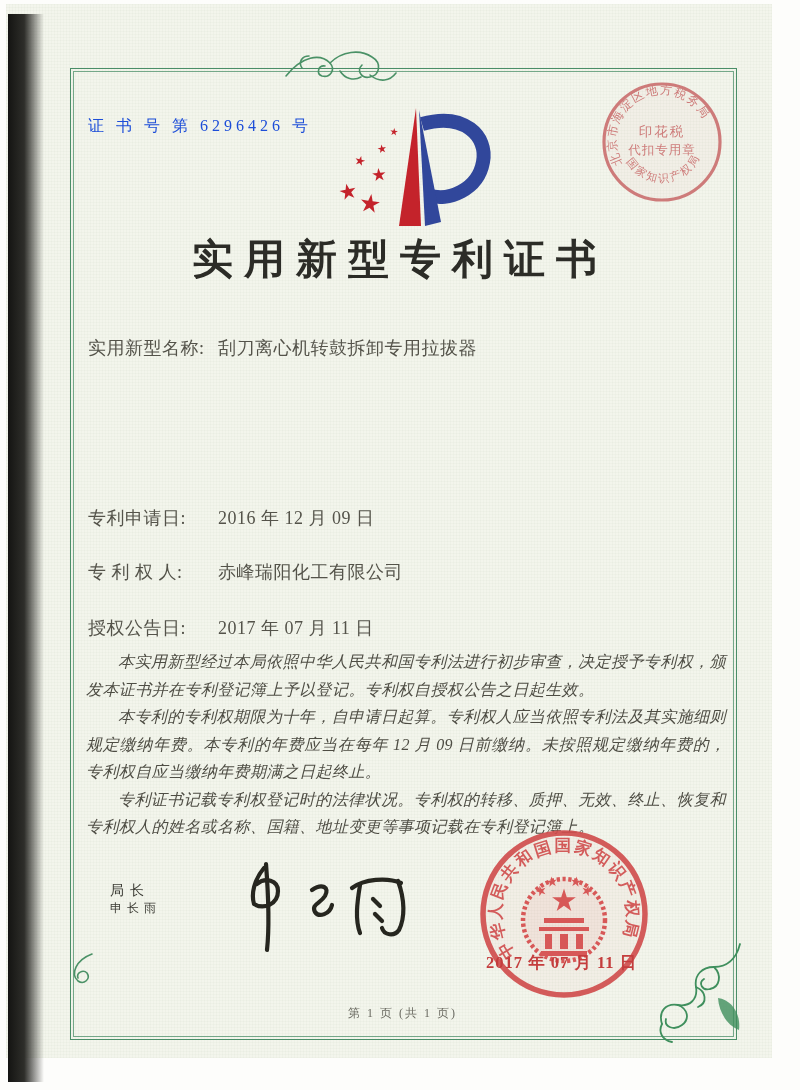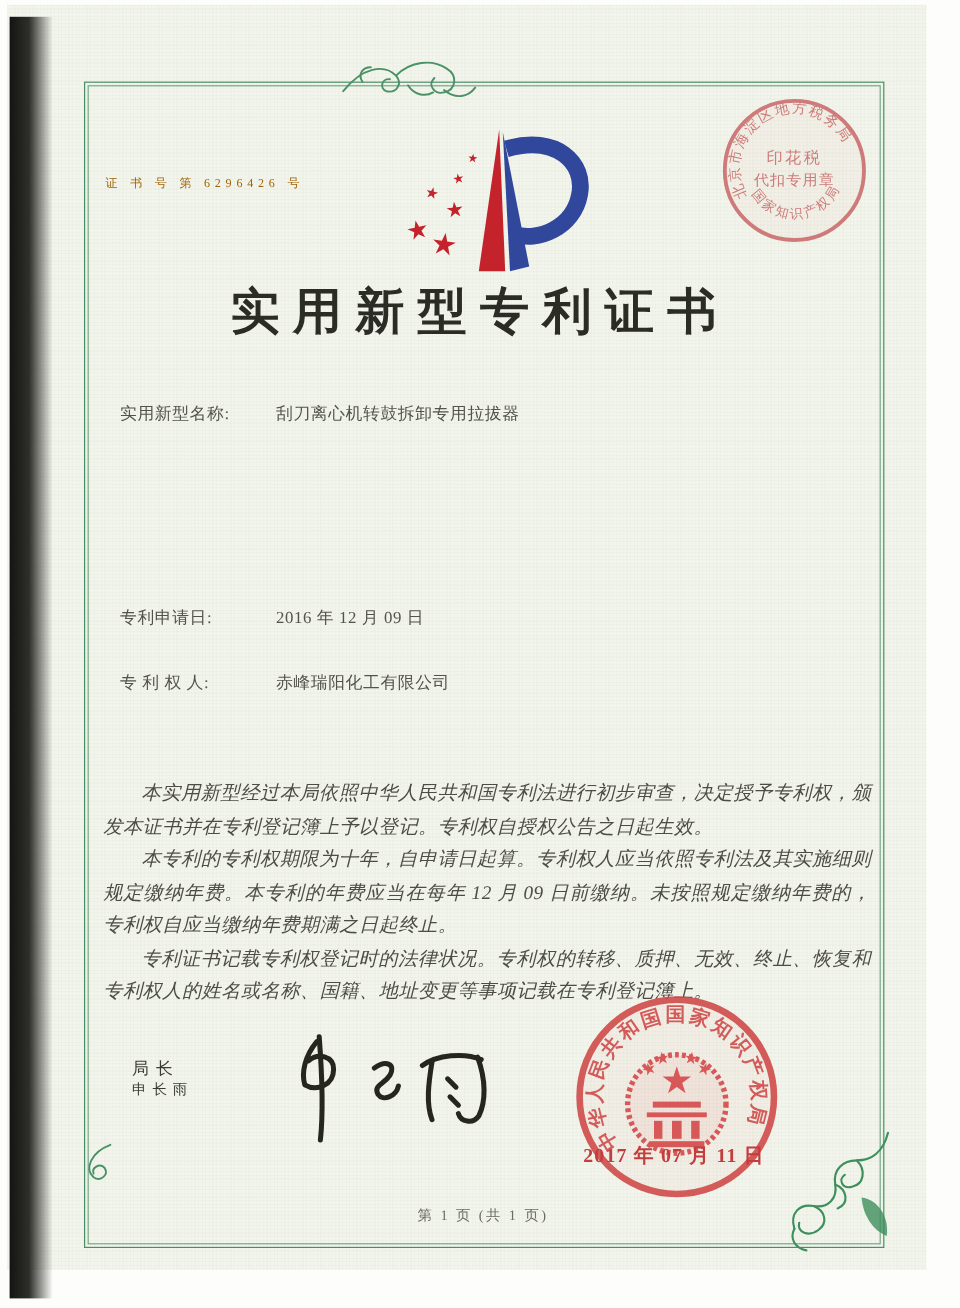--- a/index.html
+++ b/index.html
@@ -28,32 +28,32 @@
     position:absolute;left:70px;top:68px;width:665px;height:970px;
     border:1.5px solid #4a8e68;
   }
   .frame-inner{
     position:absolute;inset:2px;
     border:1px solid rgba(74,142,104,0.75);
   }
   .ornament{position:absolute;}
   .cert-no{
     position:absolute;left:88px;top:116px;
-    font-size:10px;letter-spacing:4px;color:#a16207;margin-top:30px;
+    font-size:16px;letter-spacing:4px;color:#1d4ed8;
   }
   .logo{position:absolute;left:332px;top:102px;width:175px;height:130px;}
   .tax-seal{position:absolute;left:600px;top:80px;width:124px;height:124px;opacity:0.88;}
   .doc-title{
     position:absolute;left:0;top:232px;width:800px;
     text-align:center;font-size:41px;font-weight:700;
     letter-spacing:11px;color:#2c2c27;
   }
   .field-row{
-    position:absolute;left:100px;
-    font-size:14px;color:#54534a;letter-spacing:0.5px;
+    position:absolute;left:88px;
+    font-size:18px;color:#54534a;letter-spacing:0.5px;
     white-space:nowrap;
   }
   .field-label{display:inline-block;min-width:122px;}
   .field-value{margin-left:8px;}
   .row-0{top:336px}.row-1{top:396px}.row-2{top:450px}
   .row-3{top:506px}.row-4{top:560px}.row-5{top:616px}
   .paragraphs{
     position:absolute;left:86px;top:648px;width:640px;
     font-size:16px;line-height:1.72;color:#4e4d44;
     text-align:justify;letter-spacing:0.4px;font-style:italic;
@@ -148,20 +148,23 @@
   <div class="doc-title">实用新型专利证书</div>
 
   <div class="field-row row-0">
     <span class="field-label">实用新型名称:</span><span class="field-value">刮刀离心机转鼓拆卸专用拉拔器</span>
   </div>
   <div class="field-row row-3">
     <span class="field-label">专利申请日:</span><span class="field-value">2016 年 12 月 09 日</span>
   </div>
   <div class="field-row row-4">
     <span class="field-label">专 利 权 人:</span><span class="field-value">赤峰瑞阳化工有限公司</span>
+  </div>
+  <div class="field-row row-5">
+    <span class="field-label">授权公告日:</span><span class="field-value">2017 年 07 月 11 日</span>
   </div>
 
   <div class="paragraphs">
     <p>本实用新型经过本局依照中华人民共和国专利法进行初步审查，决定授予专利权，颁发本证书并在专利登记簿上予以登记。专利权自授权公告之日起生效。</p>
     <p>本专利的专利权期限为十年，自申请日起算。专利权人应当依照专利法及其实施细则规定缴纳年费。本专利的年费应当在每年 12 月 09 日前缴纳。未按照规定缴纳年费的，专利权自应当缴纳年费期满之日起终止。</p>
     <p>专利证书记载专利权登记时的法律状况。专利权的转移、质押、无效、终止、恢复和专利权人的姓名或名称、国籍、地址变更等事项记载在专利登记簿上。</p>
   </div>
 
   <div class="signer">
     <div class="signer-title">局长</div>

